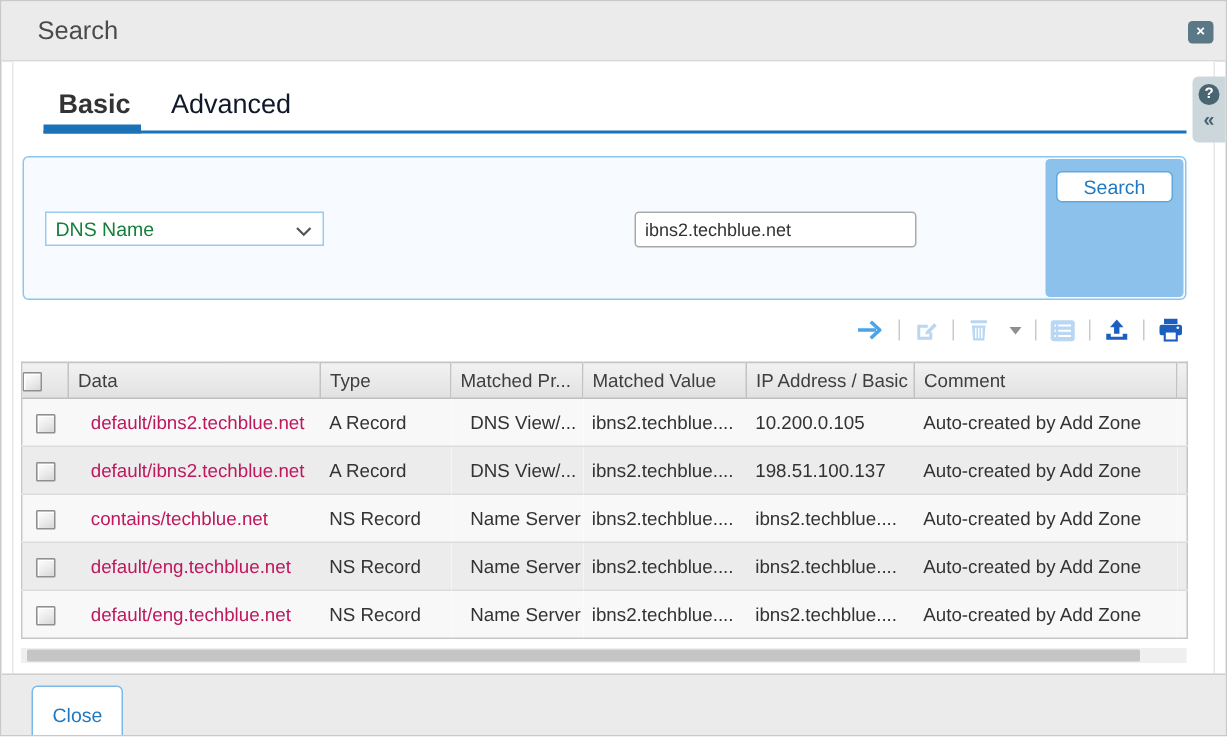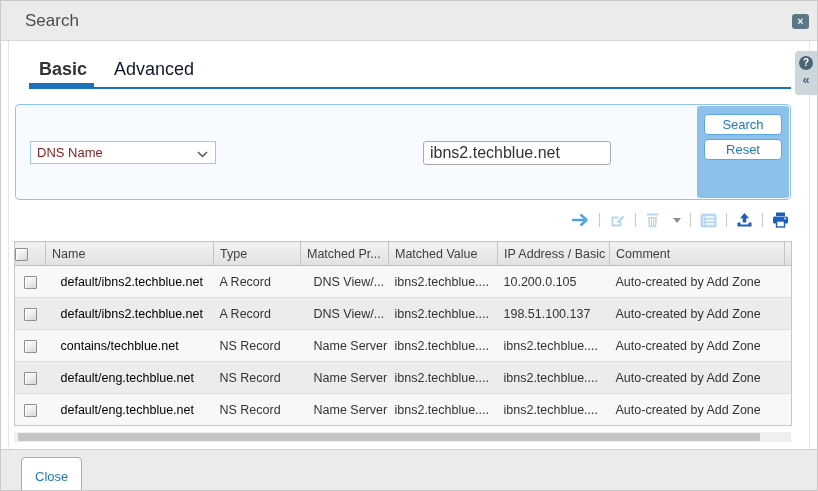--- a/index.html
+++ b/index.html
@@ -51,29 +51,29 @@
   }
   .collapse-glyph { color:#4a6572; font-size:13px; font-weight:bold; line-height:13px; cursor:pointer; }
 
   
   .criteria-box {
     position:absolute; left:14px; top:103px; width:776px; height:96px;
     background:#f7fbff; border:1px solid #8dc5ec; border-radius:4px;
   }
   .sel {
     position:absolute; top:36px; width:186px; height:23px; background:#fff;
-    border:1px solid #9ccaeb; font-size:13px; color:#7f1d1d;
+    border:1px solid #9ccaeb; font-size:13px; color:#15803d;
     padding:3px 22px 0 6px; cursor:pointer; white-space:nowrap; overflow:hidden;
   }
   .sel svg { position:absolute; right:7px; top:9px; }
   .sel-field { left:14px; }
   .sel-op { left:208px; }
   .crit-input {
     position:absolute; left:407px; top:36px; width:188px; height:24px;
-    border:1px solid #a9a9a9; border-radius:3px; font-size:16px; color:#333;
+    border:1px solid #a9a9a9; border-radius:3px; font-size:12px; color:#333;
     padding:0 6px; font-family:"Liberation Sans",sans-serif;
   }
   .blue-panel {
     position:absolute; right:1px; top:1px; bottom:1px; width:92px;
     background:#8bc1ea; border-radius:3px; padding-top:8px;
   }
   .blue-panel button {
     display:block; width:78px; height:21px; margin:0 auto 4px auto;
     background:#fff; border:1px solid #5fa8dd; border-radius:4px;
     color:#1f78c1; font-size:13px; padding:0; cursor:pointer;
@@ -109,21 +109,21 @@
     white-space:nowrap; overflow:hidden; cursor:pointer;
   }
   .results th:last-child { border-right:none; }
   .results td {
     height:32px; padding:0 4px 0 6px; white-space:nowrap; overflow:hidden;
     color:#333;
   }
   .results tbody tr { background:#f8f8f8; }
   .results tbody tr:nth-child(even) { background:#ececec; }
   .results tbody tr + tr td { border-top:1px solid #dcdcdc; }
-  .results a { color:#000000; text-decoration:none; }
+  .results a { color:#be185d; text-decoration:none; }
   .col-name { padding-left:15px !important; }
   .col-matched_property { padding-left:13px !important; }
   .cb-cell { text-align:center; padding:0 !important; }
   .checkbox {
     display:inline-block; width:13px; height:13px; vertical-align:middle;
     border:1px solid #8f8f8f; border-radius:1px;
     background:linear-gradient(150deg,#ffffff 0%,#ececec 55%,#d7d7d7 100%);
     box-shadow:inset 1px 1px 0 #fff; cursor:pointer;
   }
 
@@ -175,21 +175,20 @@
   <div class="criteria-box">
     <div class="sel sel-field">
       <span>DNS Name</span>
       <svg width="11" height="7" viewBox="0 0 11 7">
           <path d="M1 1 L5.5 5.5 L10 1" stroke="#555" stroke-width="1.5" fill="none"></path>
         </svg>
     </div>
     <input class="crit-input" type="text" value="ibns2.techblue.net" style="">
     <div class="blue-panel">
       <button>Search</button>
-      <button>Reset</button>
     </div>
   </div>
 
   <div class="toolbar">
     <span class="tb-icon ic-blue">
       <svg width="19" height="16" viewBox="0 0 19 16">
           <path d="M1 8 H13" stroke="currentColor" stroke-width="2.4" fill="none"></path>
           <path d="M9.5 2.5 L15.5 8 L9.5 13.5" stroke="currentColor" stroke-width="2.4" fill="none" stroke-linejoin="round"></path>
         </svg>
     </span>
@@ -242,21 +241,21 @@
         <col style="width:87px">
         <col style="width:88px">
       <col style="width:109px">
         <col style="width:112px">
         <col style="width:175px">
         <col style="width:7px">
     </colgroup>
     <thead>
       <tr>
         <th class="cb-cell"><span class="checkbox"></span></th>
-        <th>Name</th>
+        <th>Data</th>
         <th>Type</th>
         <th>Matched Pr...</th>
         <th>Matched Value</th>
         <th>IP Address / Basic</th>
         <th>Comment</th>
         <th></th>
       </tr>
     </thead>
     <tbody>
         <tr>

